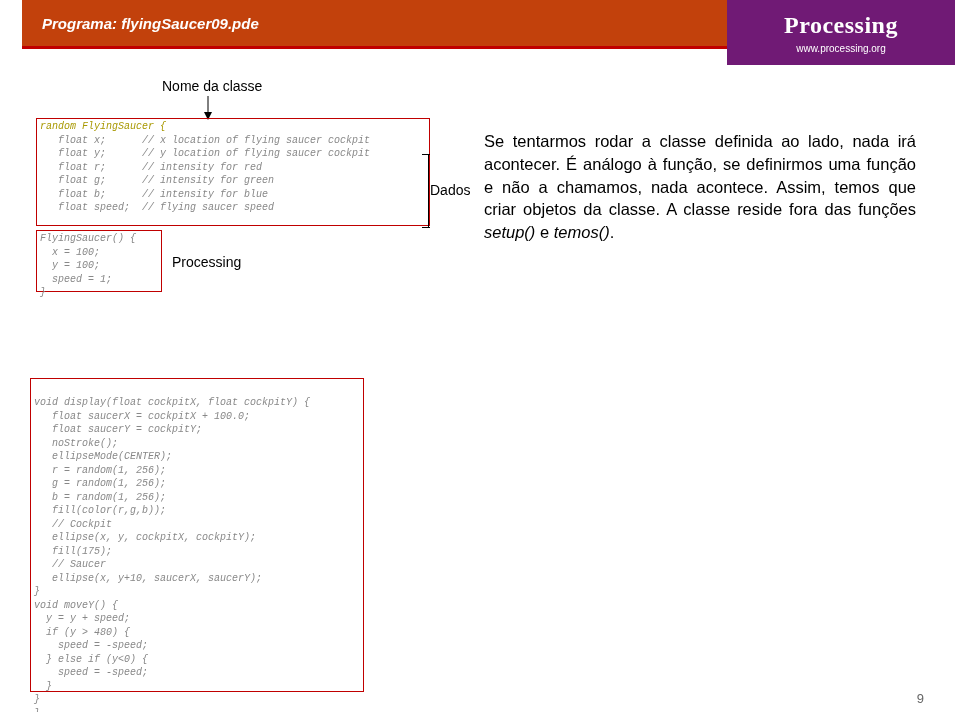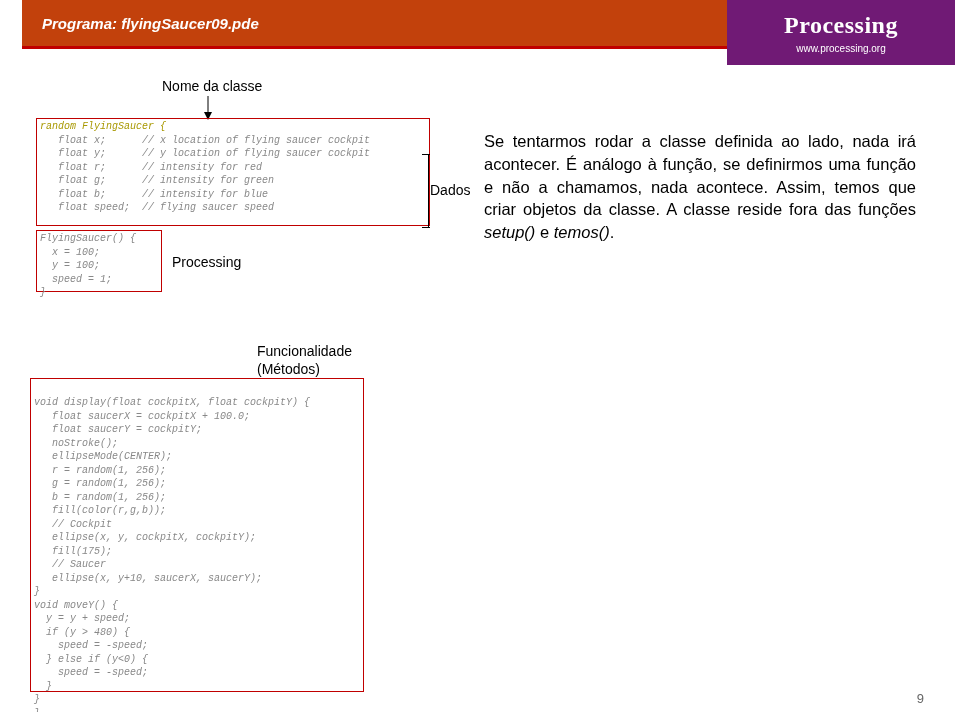--- a/index.html
+++ b/index.html
@@ -84,24 +84,20 @@
   x = 100;
   y = 100;
   speed = 1;
 }</div>
   <div class="construtor-label">Processing</div>
 
   <div class="explain">
     <span>Se tentarmos rodar a classe definida ao lado, nada irá acontecer. É análogo à função, se definirmos uma função e não a chamamos, nada acontece. Assim, temos que criar objetos da classe. A classe reside fora das funções </span><span class="it">setup()</span><span> e </span><span class="it">temos()</span><span>.</span>
   </div>
 
-  <div class="func-label">
-    <span>Funcionalidade</span><br>
-    <span>(Métodos)</span>
-  </div>
 
   <div id="box3" class="box-border"></div>
   <div id="code3" class="code-box">void display(float cockpitX, float cockpitY) {
    float saucerX = cockpitX + 100.0;
    float saucerY = cockpitY;
    noStroke();
    ellipseMode(CENTER);
    r = random(1, 256);
    g = random(1, 256);
    b = random(1, 256);

